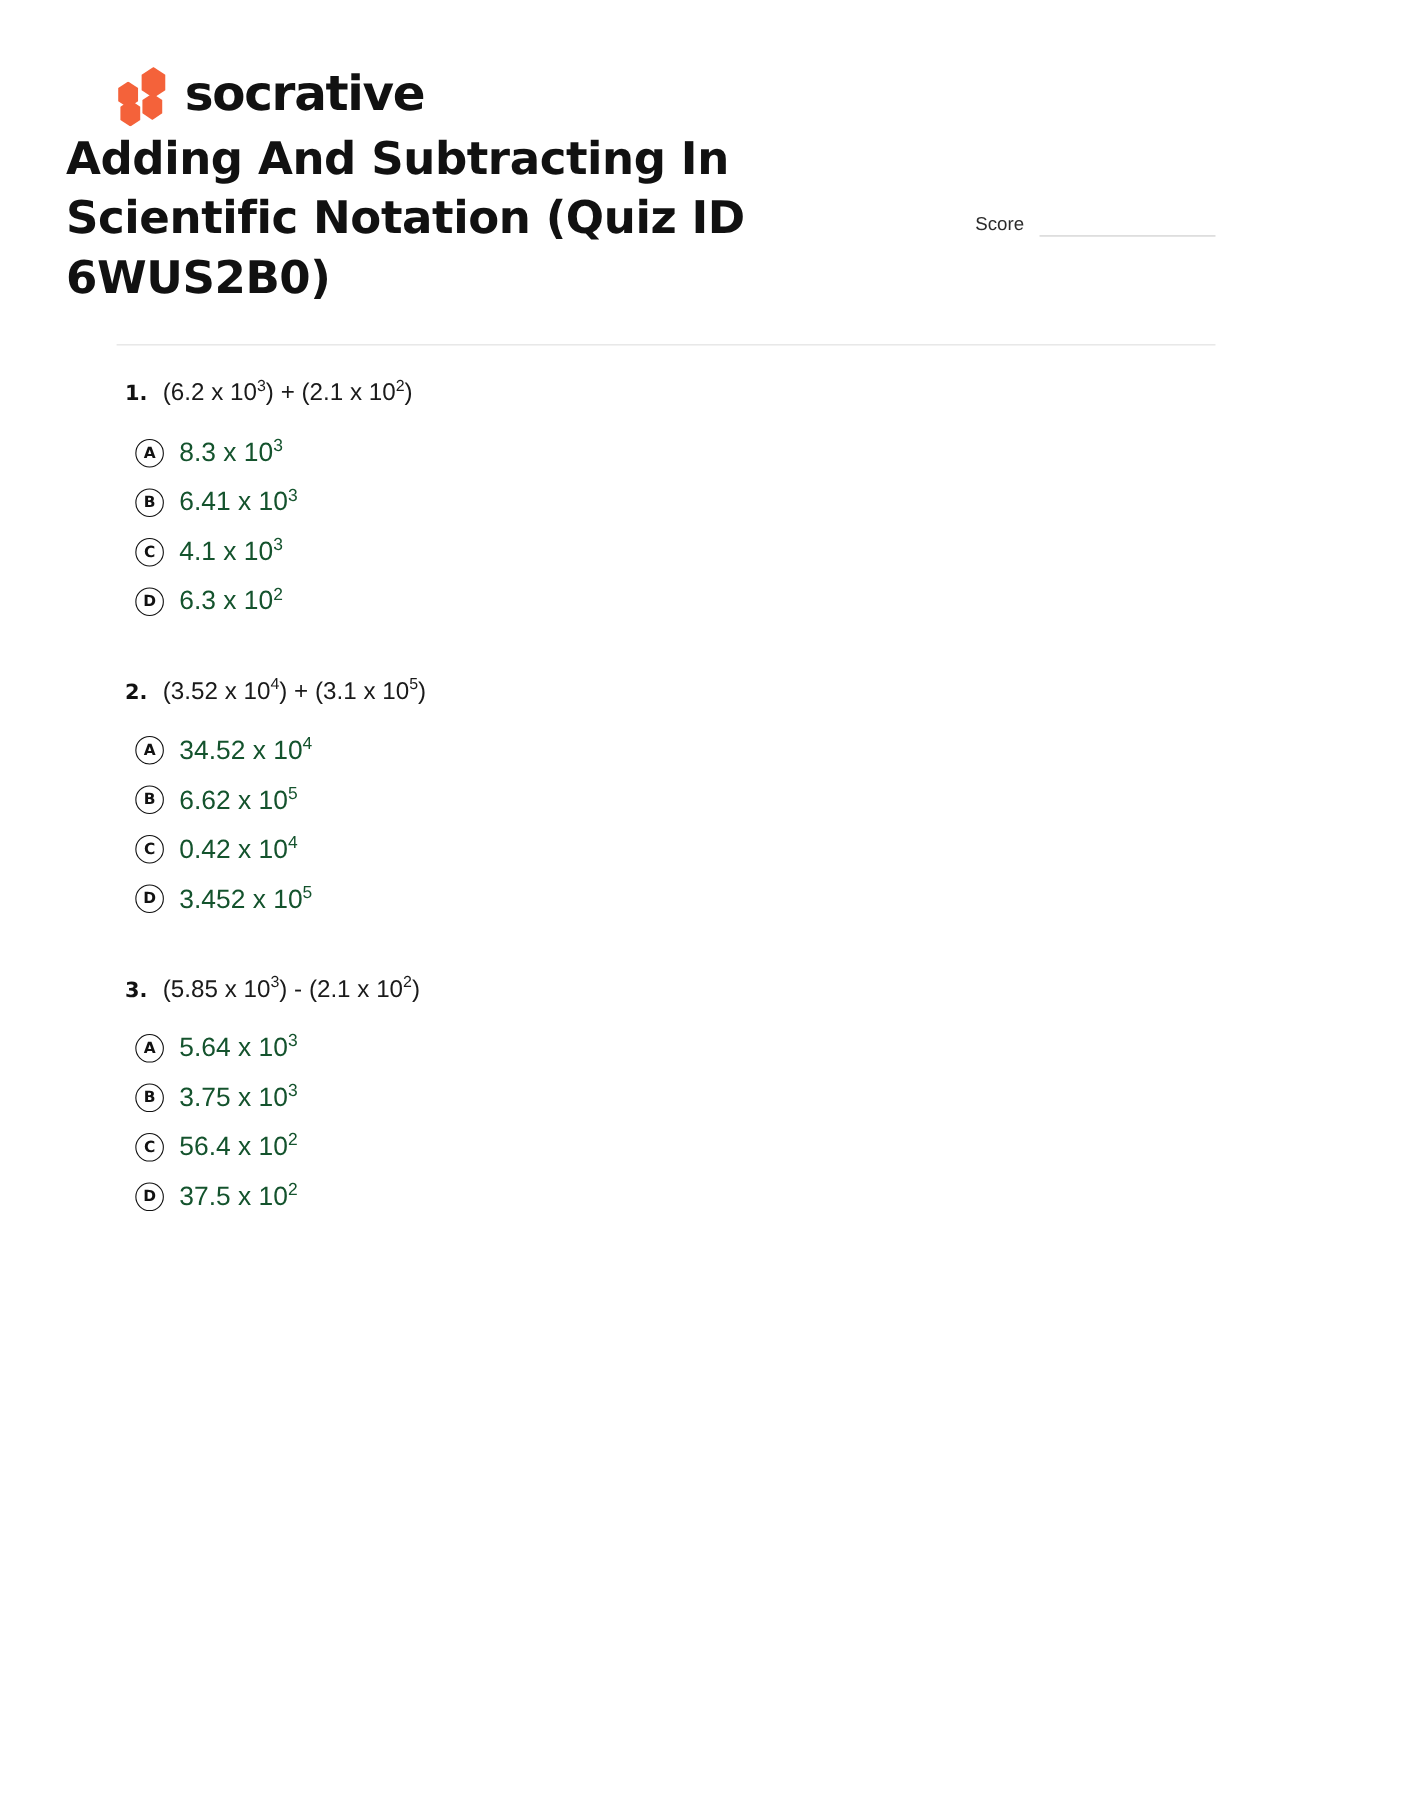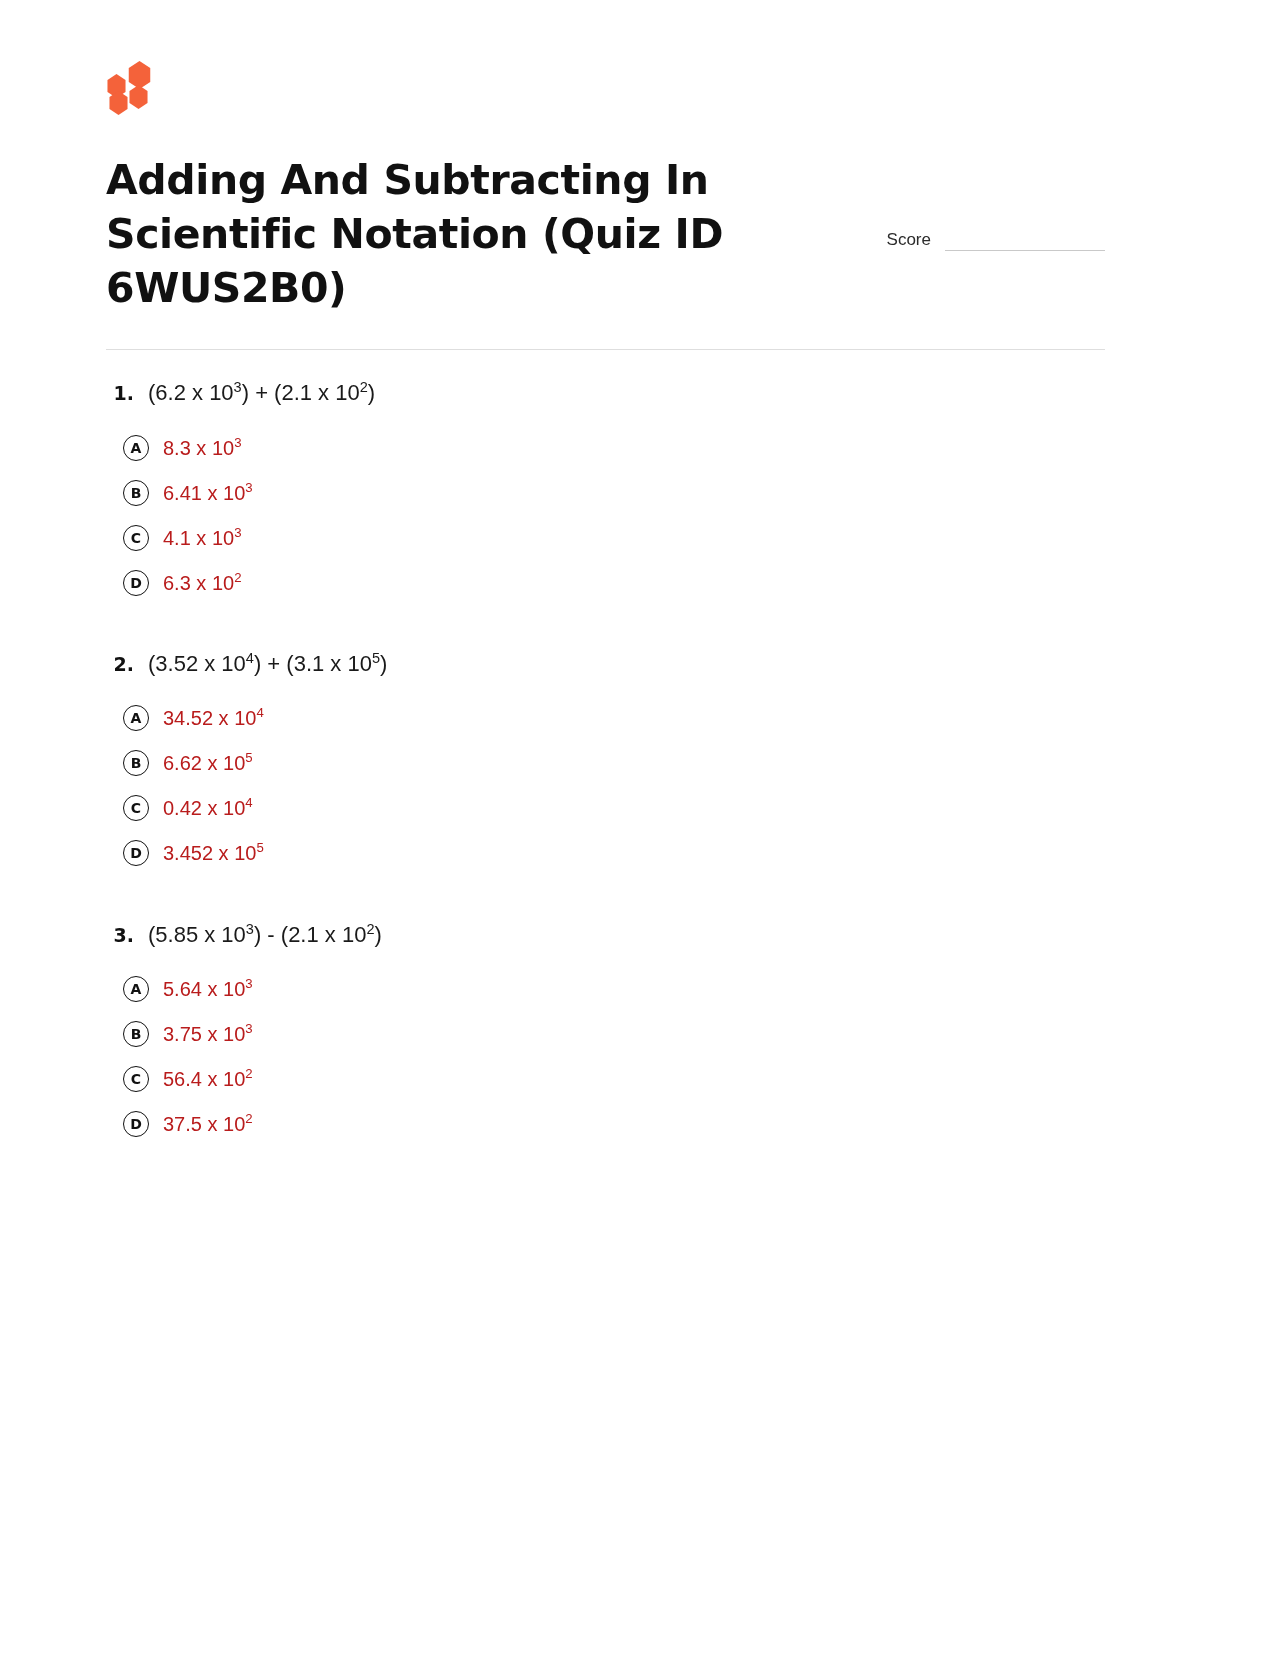--- a/index.html
+++ b/index.html
@@ -88,22 +88,21 @@
     width: 160px;
     border-bottom: 1px solid #c9c9c9;
     height: 20px;
   }
 
   
   .title-area {
     display: flex;
     align-items: flex-start;
     justify-content: space-between;
-    padding: 0 170px 0 106px;
-    margin-top: 36px;
+    padding: 0 170px 0 60px;
   }
   .quiz-title {
     font-size: 41px;
     font-weight: 700;
     line-height: 1.32;
     letter-spacing: -0.4px;
     color: #111111;
     max-width: 640px;
     font-family: "DejaVu Sans", sans-serif;
     margin: 0;
@@ -165,22 +164,22 @@
     align-items: center;
     justify-content: center;
     font-size: 14px;
     font-weight: 700;
     color: #111111;
     margin-left: 17px;
     margin-right: 14px;
     font-family: "DejaVu Sans", sans-serif;
   }
   .opt-text {
-    font-size: 20px;
-    color: #b91c1c;
+    font-size: 24px;
+    color: #14532d;
     line-height: 1.4;
   }
   sup {
     font-size: 0.66em;
     vertical-align: super;
     line-height: 0;
   }
 </style>
 </head>
 <body>
@@ -189,20 +188,21 @@
 
   <div class="header">
 
     <div class="brand">
       <div class="logo-mark">
         <span class="hex big"></span>
         <span class="hex midl"></span>
         <span class="hex midr"></span>
         <span class="hex botl"></span>
       </div>
+      <div class="brand-name">socrative</div>
     </div>
 
 
   </div>
 
   <div class="title-area">
     <h1 class="quiz-title">Adding And Subtracting In Scientific Notation (Quiz ID 6WUS2B0)</h1>
     <div class="score-block">
       <div class="field-row">
         <span class="field-label">Score</span>

